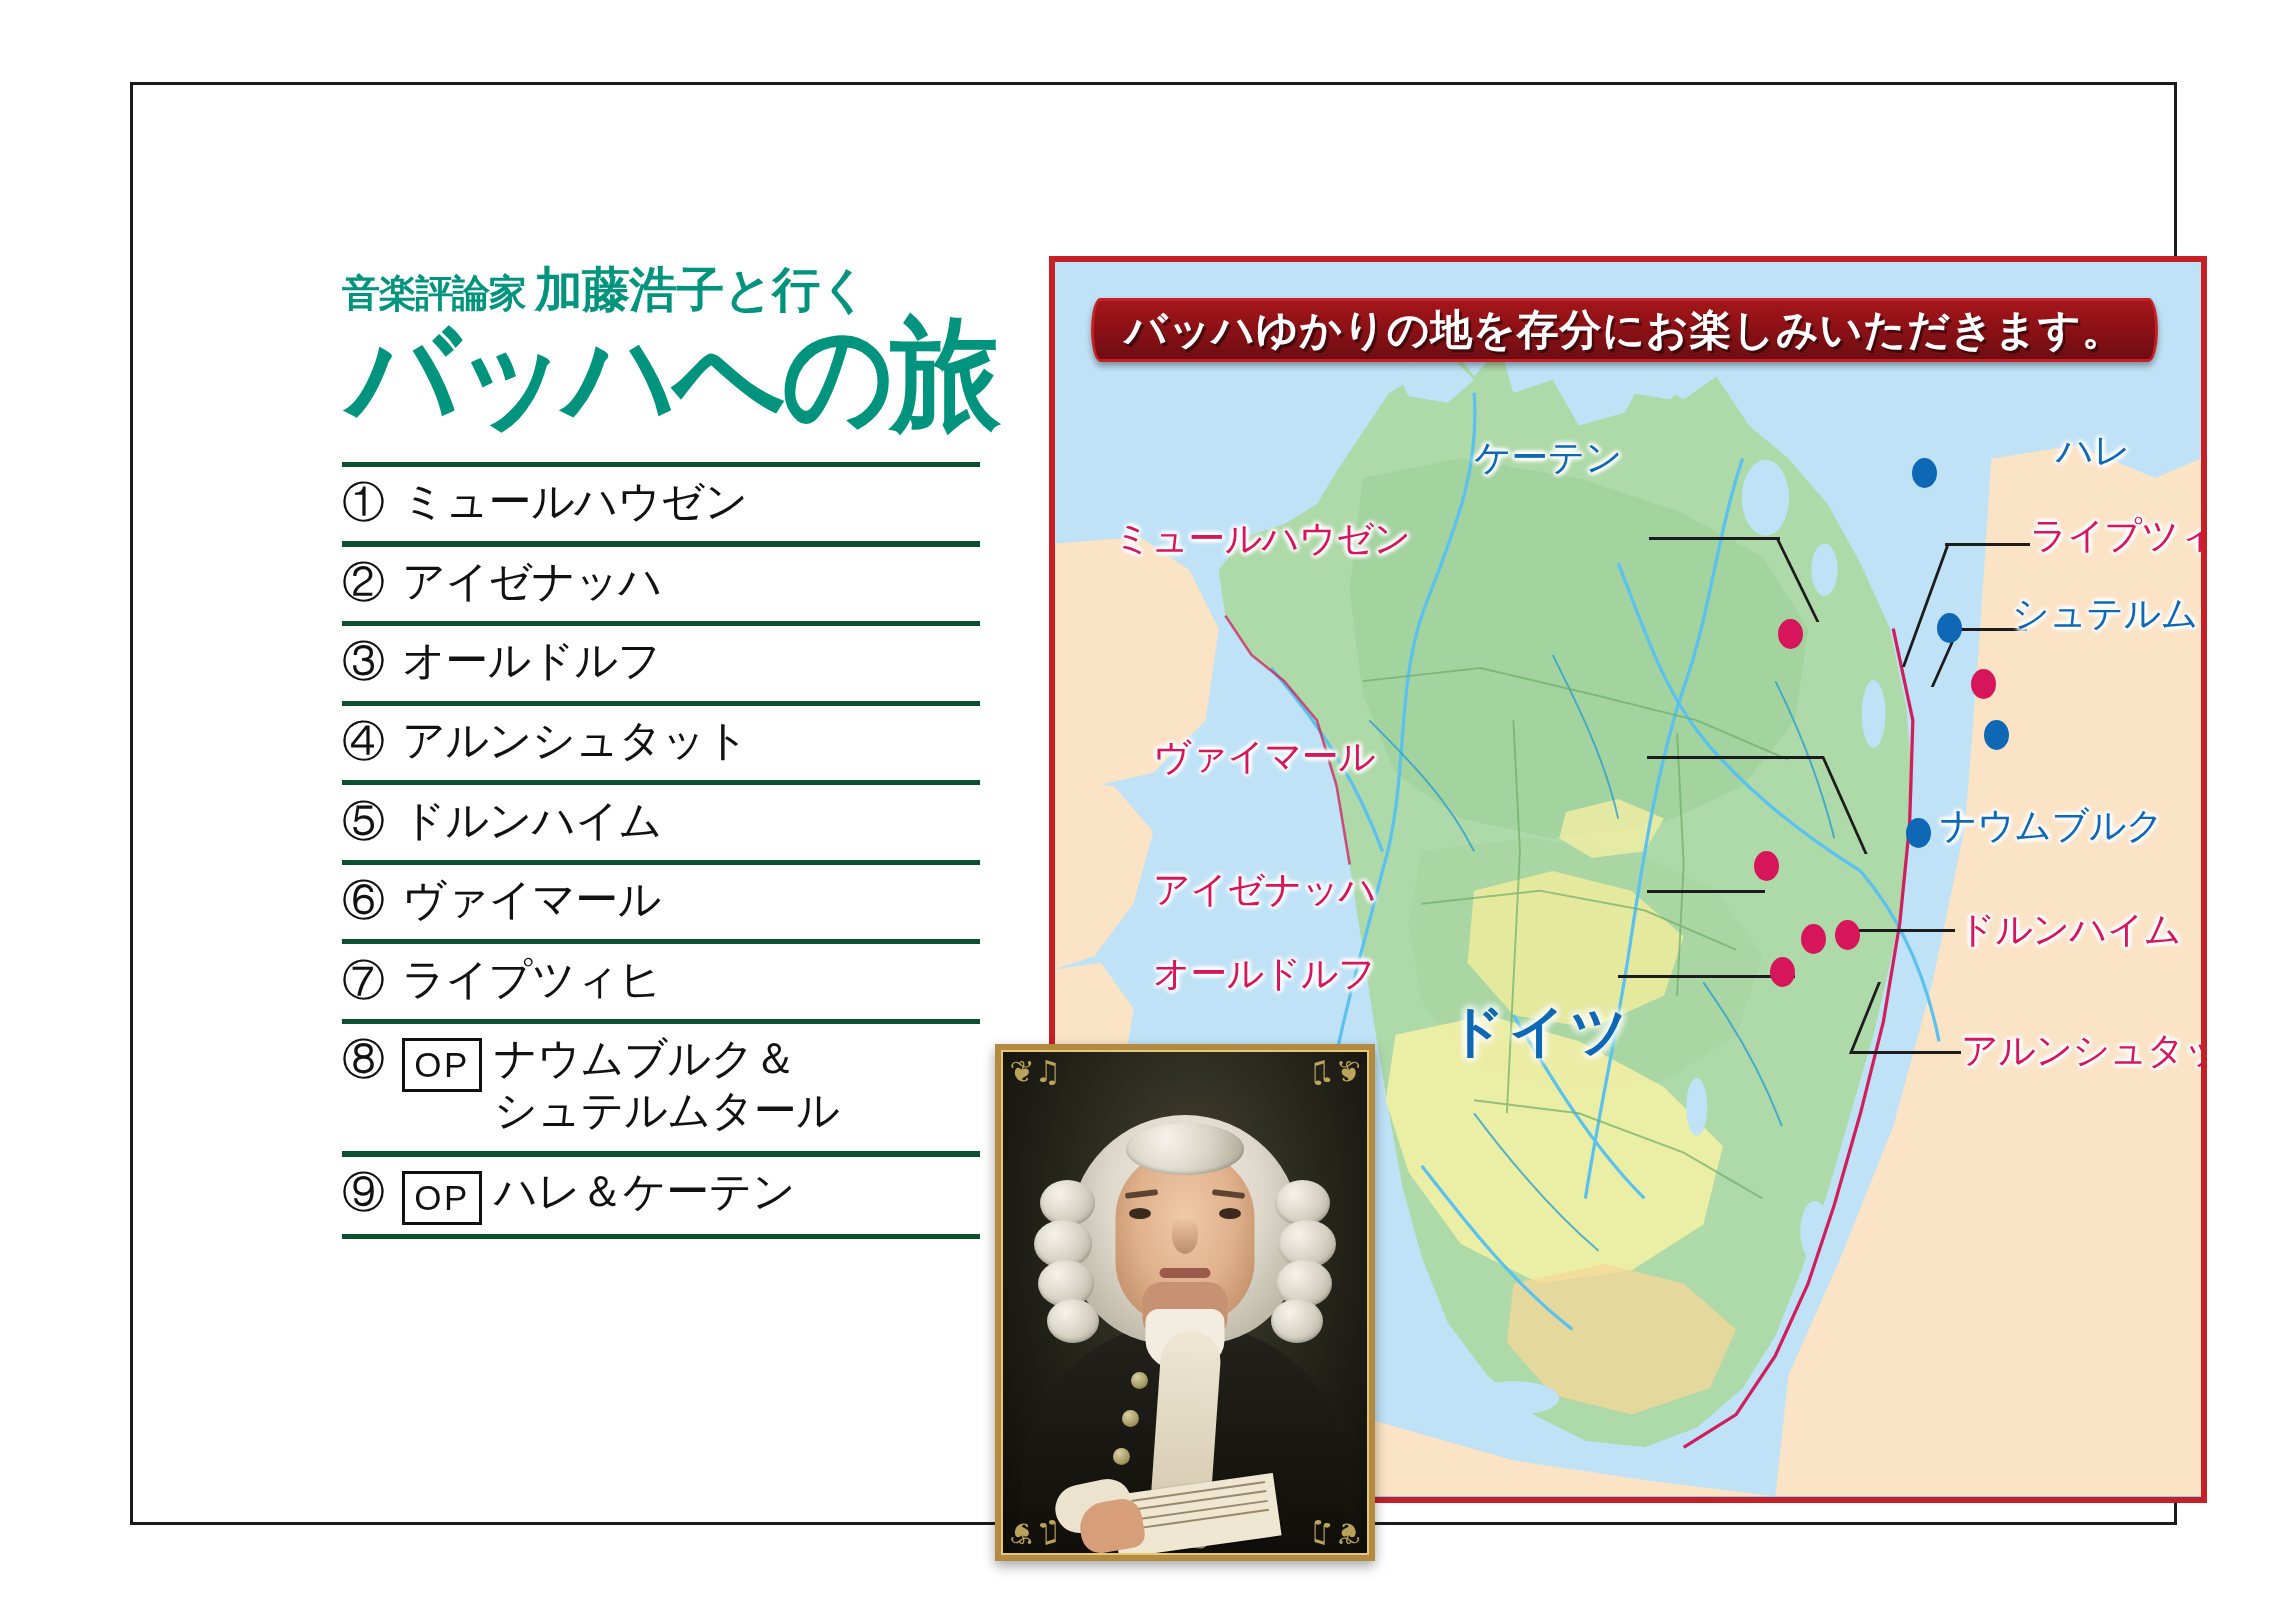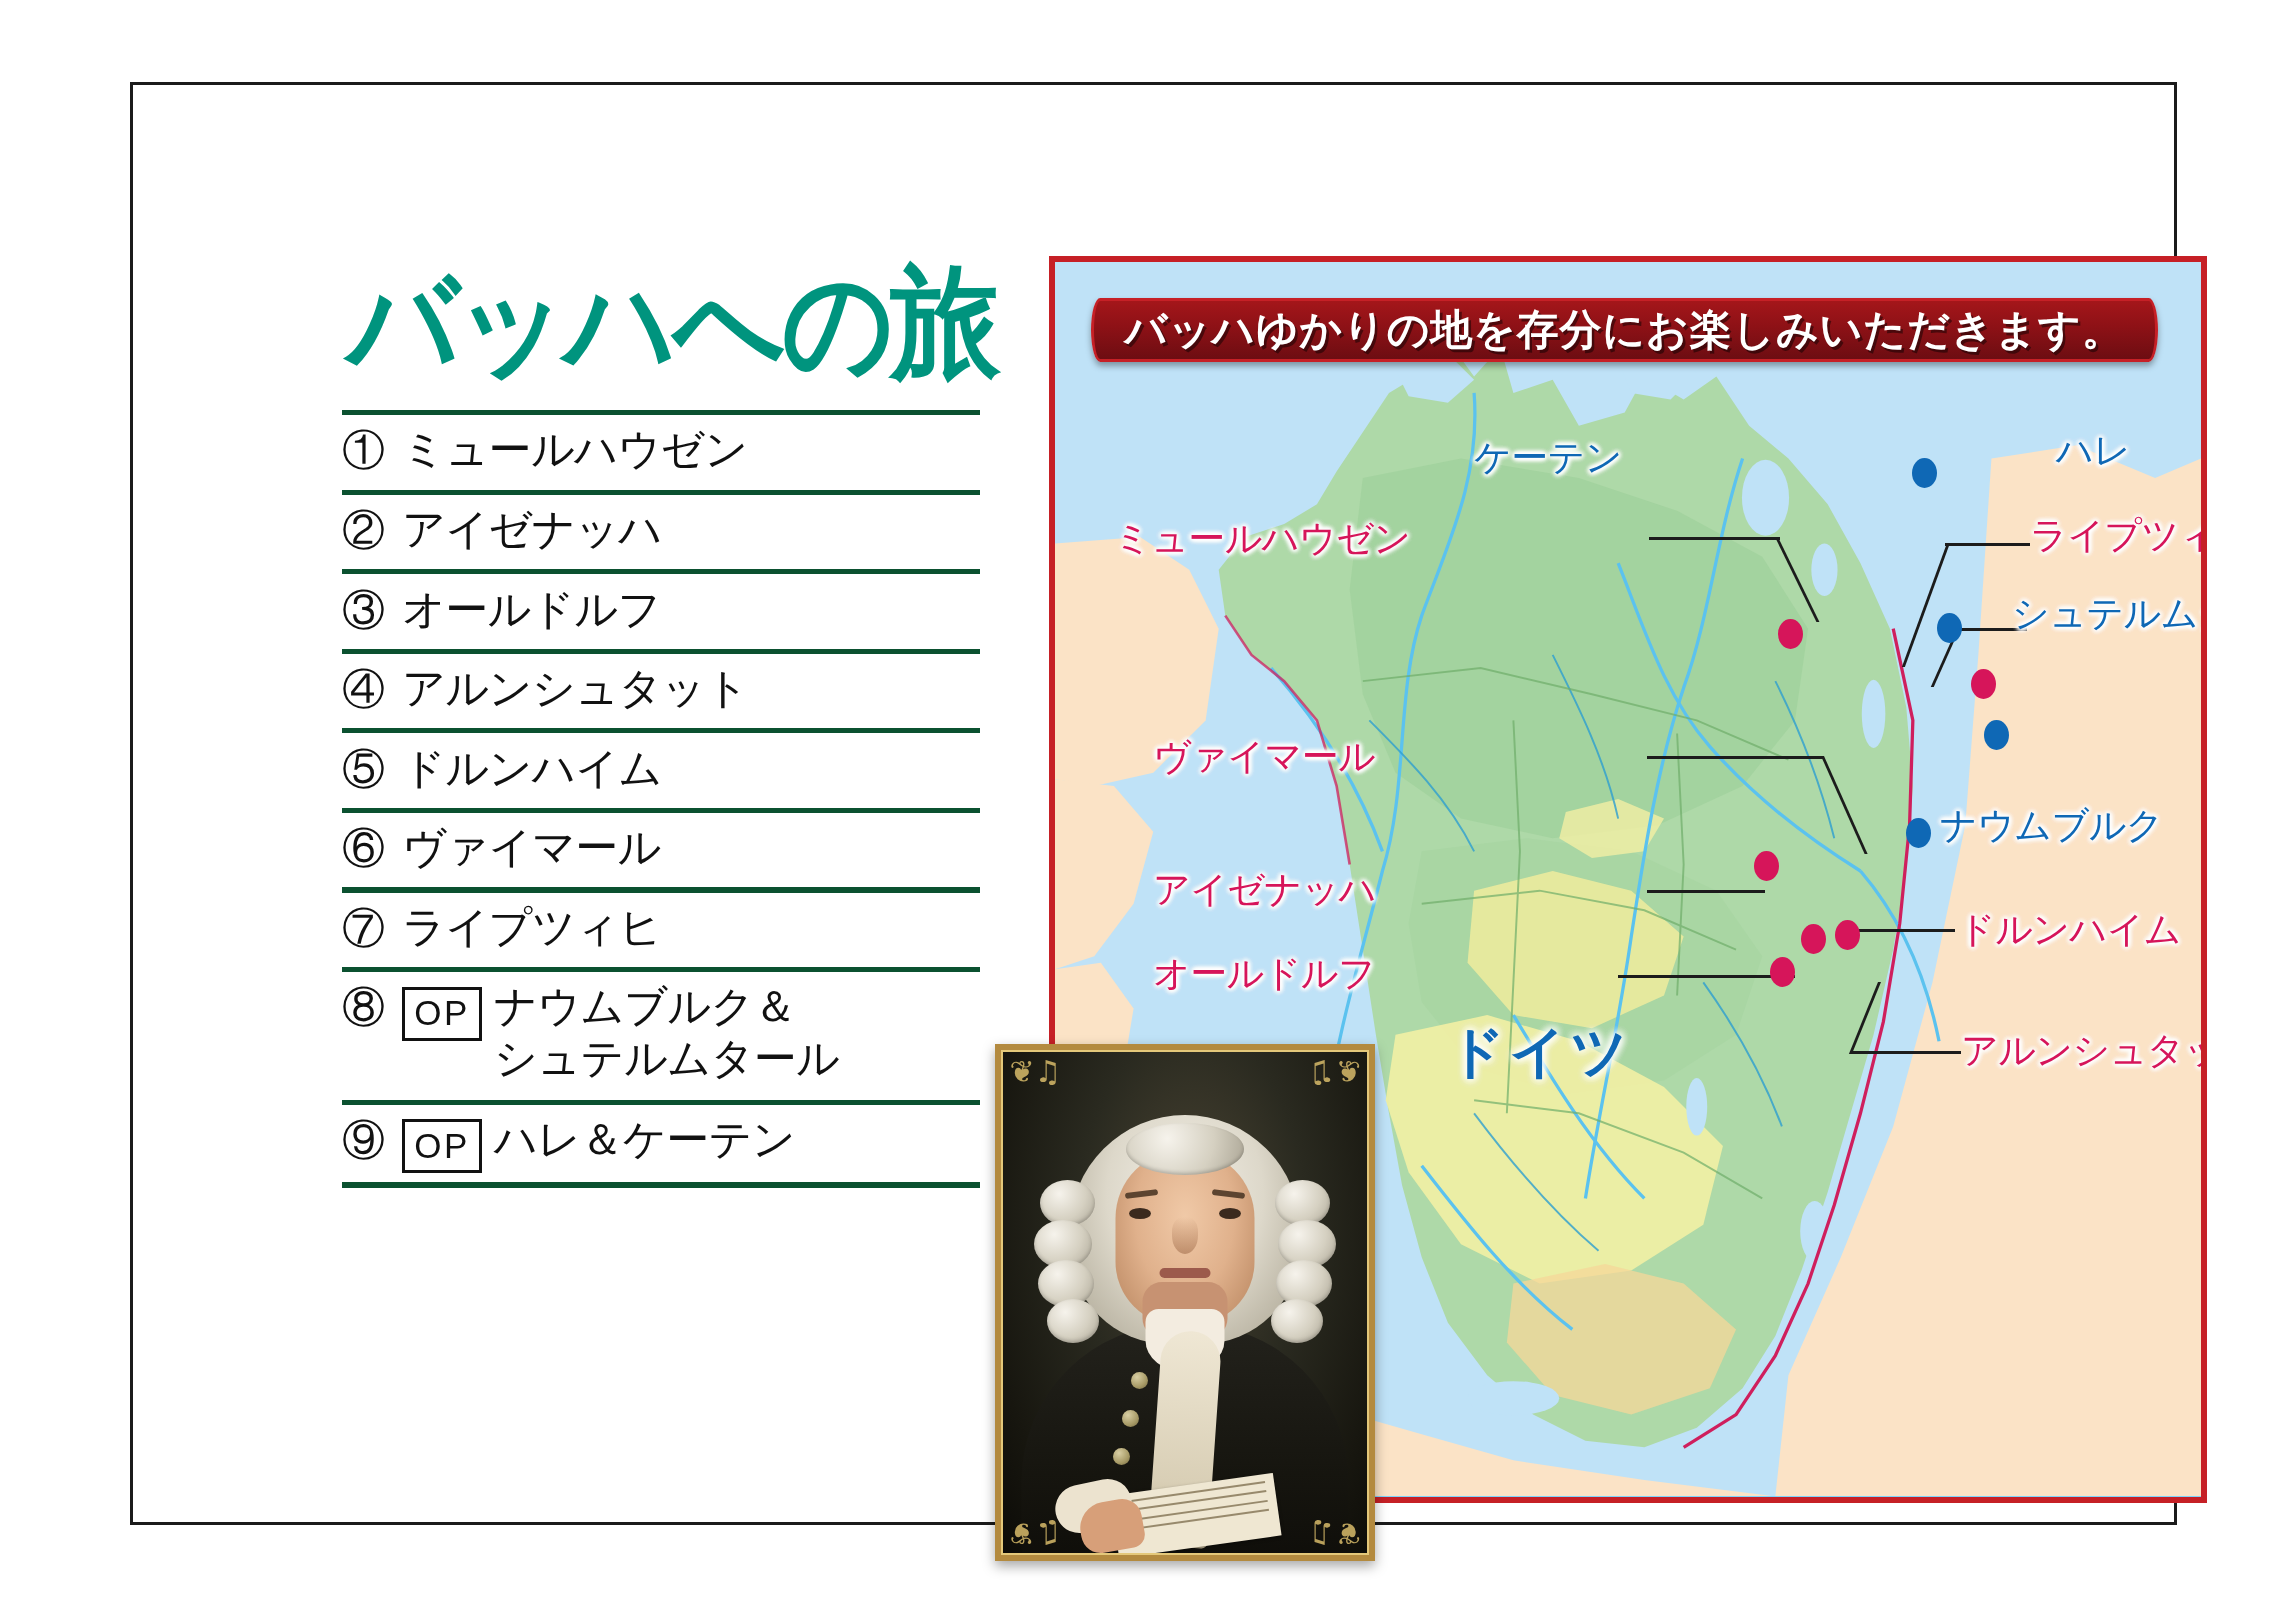--- a/index.html
+++ b/index.html
@@ -142,21 +142,20 @@
     text-align: center;
   }
   .maplabel.crimson{color:#d6155a;}
   .maplabel.blue{color:#0f68b5;}
   #country-label{
     position:absolute;
     font-size:56px;font-weight:bold;color:#0f68b5;
     font-family:"DejaVu Sans","Liberation Sans",sans-serif;
     letter-spacing:3.9px;
     text-shadow:0 0 9.2px #fff,0 0 9.2px #fff,0 0 9.2px #fff,0 0 9.2px #fff;
-    margin-top:21px;
   }
 
   
   .citydot{
     position:absolute;width:25px;height:30px;border-radius:50%;
   }
   .citydot.crimson{background:#d6155a;}
   .citydot.blue{background:#0f68b5;}
 
   
@@ -263,20 +262,23 @@
   }
 </style>
 </head>
 <body>
 
 <div id="page-frame">
 
   <div id="left-col">
 
     <div id="title-block">
+      <div id="subtitle-line">
+        <span id="subtitle-small">音楽評論家</span><span id="subtitle-big">加藤浩子と行く</span>
+      </div>
       <div id="main-title">バッハへの旅</div>
     </div>
 
     <div id="itinerary">
         <div class="rule"></div>
         <div class="itin-row">
           <span class="itin-num">①</span>
           <span class="itin-label">ミュールハウゼン</span>
         </div>
         <div class="rule"></div>

